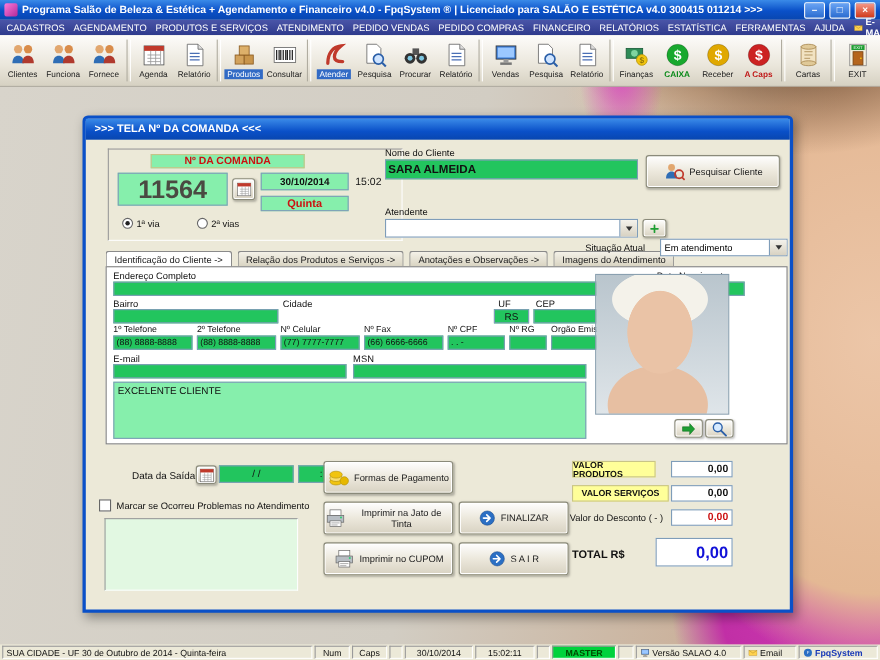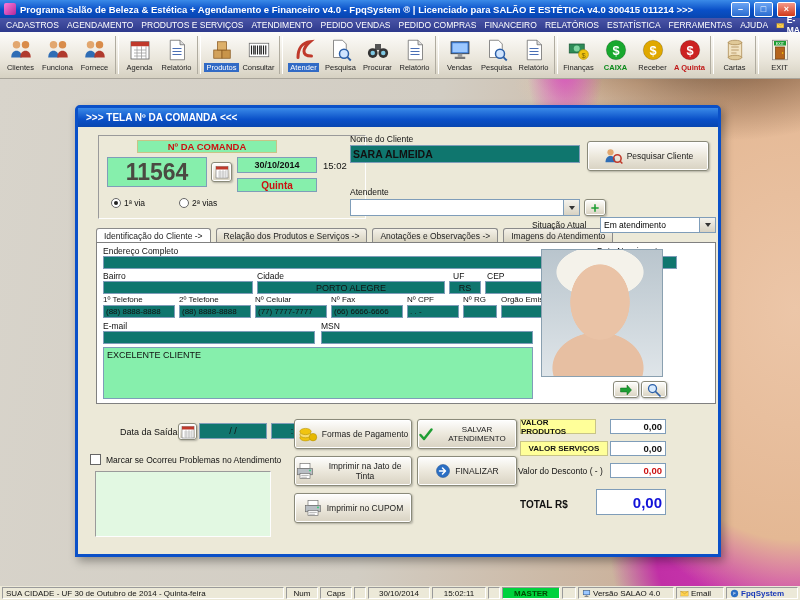--- a/index.html
+++ b/index.html
@@ -43,21 +43,21 @@
       linear-gradient(100deg,#d8d4cb 0%,#d2cdc3 50%,#ccb9a6 72%,#c9a184 100%);}
   
   #dialog{position:absolute;left:75px;top:26px;width:646px;height:452px;box-sizing:border-box;
     border:3px solid #0a50c8;border-radius:5px 5px 0 0;background:#ece9d8;
     box-shadow:3px 4px 10px rgba(0,0,0,.35);}
   #dlg-title{height:19px;background:linear-gradient(180deg,#3a8ae8,#0a50c8 60%,#0846b0);
     color:#fff;font-size:10px;font-weight:bold;display:flex;align-items:center;padding:0 8px;}
   #dlg-body{position:relative;width:640px;height:427px;font-size:9px;}
   .panel-sunken{position:absolute;border:1px solid;border-color:#9a9a9a #fdfdfd #fdfdfd #9a9a9a;box-sizing:border-box;}
   .flabel{position:absolute;font-size:8.5px;color:#111;white-space:nowrap;}
-  .field{position:absolute;background:#0f766e;border:1px solid #7f9db9;box-sizing:border-box;
+  .field{position:absolute;background:#22c55e;border:1px solid #7f9db9;box-sizing:border-box;
     font-size:9px;color:#111;display:flex;align-items:center;padding:0 2px;overflow:hidden;}
   .fy{background:#86efac;}
   .center{justify-content:center;}
   .redtx{color:#cc1111;font-weight:bold;}
   .gbtn{position:absolute;display:flex;align-items:center;justify-content:center;gap:4px;box-sizing:border-box;
     background:linear-gradient(180deg,#fefefe,#ece8dc 50%,#d8d2c2);border:1px solid #8a8a7a;border-radius:3px;
     box-shadow:inset 0 0 0 1px #fff,1px 1px 2px rgba(0,0,0,.25);font-size:8.5px;color:#222;text-align:center;}
   .sico{width:16px;height:16px;flex:0 0 auto;}
   .sico20{width:20px;height:20px;flex:0 0 auto;}
   .dd{position:absolute;background:#fff;border:1px solid #7f9db9;box-sizing:border-box;display:flex;align-items:center;}
@@ -351,21 +351,21 @@
     <div class="tbtn">
       <svg class="tico" style="color:#e0a800">
           <use href="#i-dollar"></use>
         </svg>
       <span class="tlab">Receber</span>
     </div>
     <div class="tbtn">
       <svg class="tico" style="color:#cc2222">
           <use href="#i-dollar"></use>
         </svg>
-      <span class="tlab red">A Quinta</span>
+      <span class="tlab red">A Caps</span>
     </div>
     <div class="tsep"></div>
     <div class="tbtn">
       <svg class="tico">
           <use href="#i-scroll"></use>
         </svg>
       <span class="tlab">Cartas</span>
     </div>
     <div class="tsep"></div>
     <div class="tbtn">
@@ -438,21 +438,20 @@
 
         <div id="tabpanel">
           <span class="flabel" style="left:6px;top:3px">Endereço Completo</span>
           <div class="field" style="left:6px;top:13px;width:486px;height:13px"></div>
           <span class="flabel" style="left:500px;top:3px">Data Nascimento</span>
           <div class="field center" style="left:500px;top:13px;width:80px;height:13px">/  /</div>
 
           <span class="flabel" style="left:6px;top:28px">Bairro</span>
           <div class="field" style="left:6px;top:38px;width:150px;height:13px"></div>
           <span class="flabel" style="left:160px;top:28px">Cidade</span>
-          <div class="field center" style="left:160px;top:38px;width:188px;height:13px">PORTO ALEGRE</div>
           <span class="flabel" style="left:356px;top:28px">UF</span>
           <div class="field center" style="left:352px;top:38px;width:32px;height:13px">RS</div>
           <span class="flabel" style="left:390px;top:28px">CEP</span>
           <div class="field" style="left:388px;top:38px;width:84px;height:13px"></div>
 
           <span class="flabel" style="left:6px;top:52px;font-size:8px">1º Telefone</span>
           <div class="field" style="left:6px;top:62px;width:72px;height:13px;font-size:8px">(88) 8888-8888</div>
           <span class="flabel" style="left:82px;top:52px;font-size:8px">2º Telefone</span>
           <div class="field" style="left:82px;top:62px;width:72px;height:13px;font-size:8px">(88) 8888-8888</div>
           <span class="flabel" style="left:158px;top:52px;font-size:8px">Nº Celular</span>
@@ -509,31 +508,31 @@
               <use href="#i-printer"></use>
             </svg>
           <span>Imprimir na Jato de Tinta</span>
         </div>
         <div class="gbtn" style="left:216px;top:366px;width:118px;height:30px">
           <svg class="sico20">
               <use href="#i-printer"></use>
             </svg>
           <span>Imprimir no CUPOM</span>
         </div>
-        <div class="gbtn" style="left:339px;top:292px;width:100px;height:30px;font-size:8px">
-          <svg class="sico">
-              <use href="#i-check"></use>
-            </svg>
-          <span>SALVAR  ATENDIMENTO</span>
-        </div>
         <div class="gbtn" style="left:339px;top:329px;width:100px;height:30px">
           <svg class="sico">
               <use href="#i-bluearrow"></use>
             </svg>
           <span>FINALIZAR</span>
+        </div>
+        <div class="gbtn" style="left:339px;top:366px;width:100px;height:30px">
+          <svg class="sico">
+              <use href="#i-bluearrow"></use>
+            </svg>
+          <span>S A I R</span>
         </div>
 
         <div class="vlab" style="left:442px;top:292px;width:76px;height:15px">VALOR PRODUTOS</div>
         <div class="vval" style="left:532px;top:292px;width:56px;height:15px">0,00</div>
         <div class="vlab" style="left:442px;top:314px;width:88px;height:15px">VALOR SERVIÇOS</div>
         <div class="vval" style="left:532px;top:314px;width:56px;height:15px">0,00</div>
         <span class="flabel" style="left:440px;top:339px">Valor do Desconto ( - )</span>
         <div class="vval" style="left:532px;top:336px;width:56px;height:15px;color:#cc1111">0,00</div>
         <span class="flabel" style="left:442px;top:372px;font-size:10px;font-weight:bold">TOTAL R$</span>
         <div class="vval" style="left:518px;top:362px;width:70px;height:26px;font-size:15px;color:#1212d8">0,00</div>

